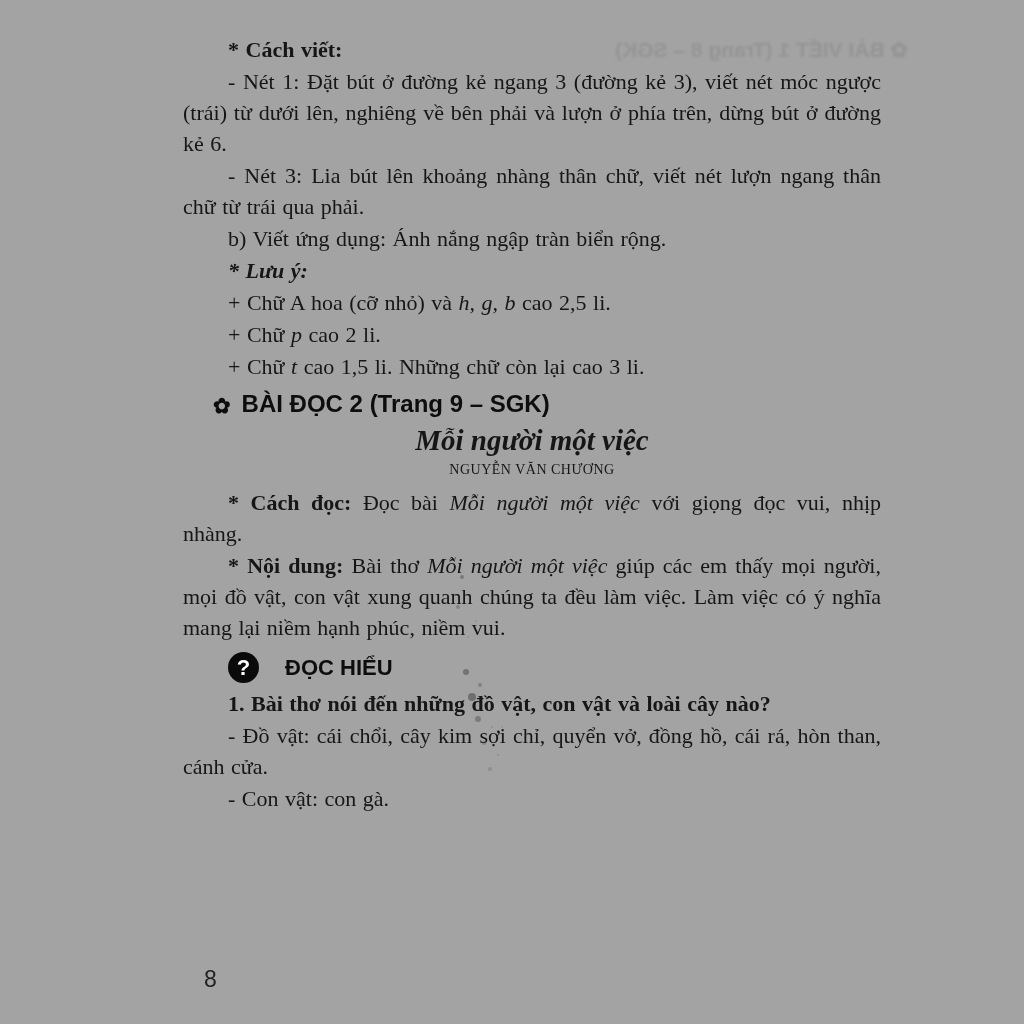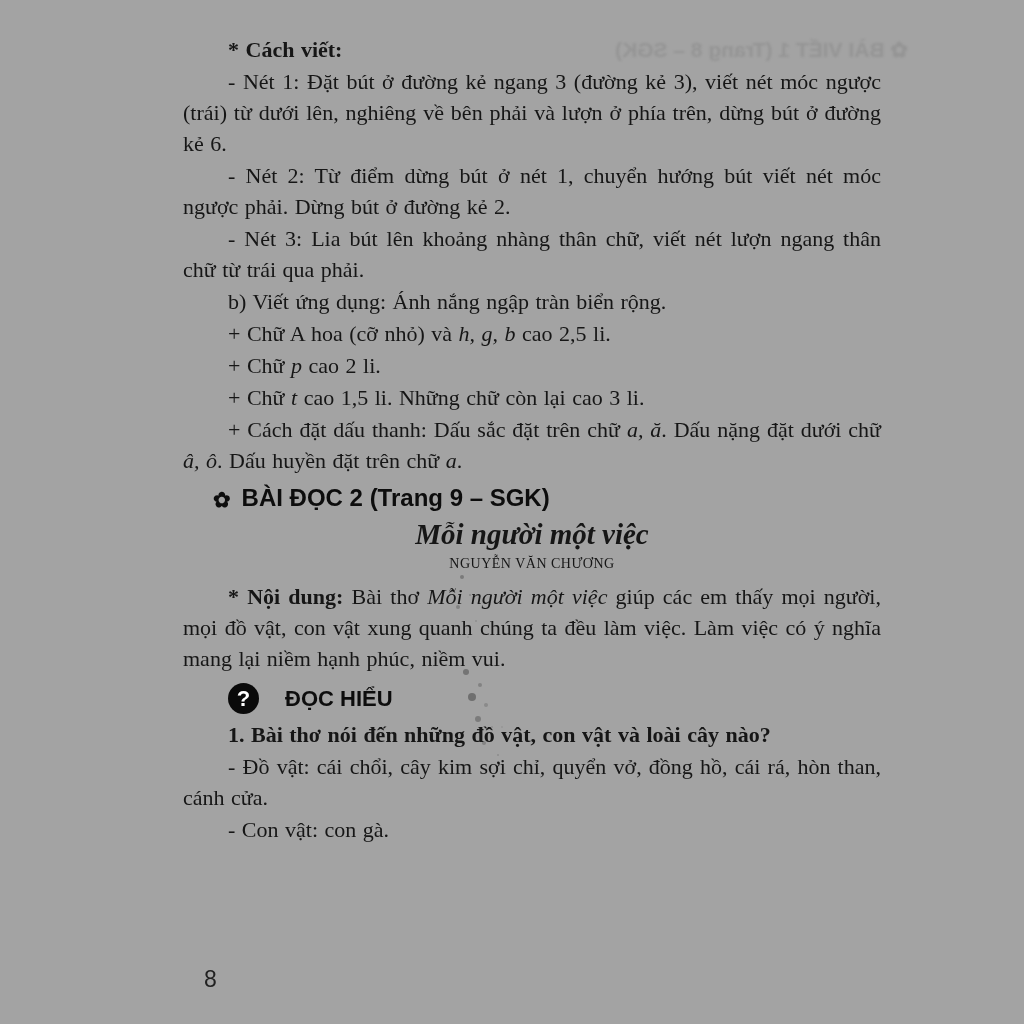--- a/index.html
+++ b/index.html
@@ -106,36 +106,36 @@
 
 <div class="page">
 
   <div class="bleed">✿ BÀI VIẾT 1 (Trang 8 – SGK)</div>
   <div class="stain"></div>
 
   <div class="content">
 
     <p class="body"><span class="b">* Cách viết:</span></p>
     <p class="body"><span>- Nét 1: Đặt bút ở đường kẻ ngang 3 (đường kẻ 3), viết nét móc ngược (trái) từ dưới lên, nghiêng về bên phải và lượn ở phía trên, dừng bút ở đường kẻ 6.</span></p>
-    <p class="body"><span>- Nét 2: Từ điểm dừng bút ở nét 1, chuyển hướng bút viết nét móc ngược phải. Dừng bút ở đường kẻ 2.</span></p>
     <p class="body"><span>- Nét 3: Lia bút lên khoảng nhàng thân chữ, viết nét lượn ngang thân chữ từ trái qua phải.</span></p>
     <p class="body"><span>b) Viết ứng dụng: Ánh nắng ngập tràn biển rộng.</span></p>
+    <p class="body"><span class="b i">* Lưu ý:</span></p>
     <p class="body"><span>+ Chữ A hoa (cỡ nhỏ) và </span><span class="i">h, g, b</span><span> cao 2,5 li.</span></p>
     <p class="body"><span>+ Chữ </span><span class="i">p</span><span> cao 2 li.</span></p>
     <p class="body"><span>+ Chữ </span><span class="i">t</span><span> cao 1,5 li. Những chữ còn lại cao 3 li.</span></p>
-    <p class="body"><span>+ Cách đặt dấu thanh: Dấu sắc đặt trên chữ </span><span class="i">a, ă</span><span>. Dấu nặng đặt dưới chữ </span><span class="i">â, ô</span><span>. Dấu huyền đặt trên chữ </span><span class="i">a</span><span>.</span></p>
 
     <div class="section-heading">
       <span class="flower-icon">✿</span>
       <span>BÀI ĐỌC 2 (Trang 9 – SGK)</span>
     </div>
 
     <div class="poem-title">Mỗi người một việc</div>
     <div class="poem-author">NGUYỄN VĂN CHƯƠNG</div>
 
+    <p class="body"><span class="b">* Cách đọc:</span><span> Đọc bài </span><span class="i">Mỗi người một việc</span><span> với giọng đọc vui, nhịp nhàng.</span></p>
     <p class="body"><span class="b">* Nội dung:</span><span> Bài thơ </span><span class="i">Mỗi người một việc</span><span> giúp các em thấy mọi người, mọi đồ vật, con vật xung quanh chúng ta đều làm việc. Làm việc có ý nghĩa mang lại niềm hạnh phúc, niềm vui.</span></p>
 
     <div class="doc-hieu">
       <span class="qmark-circle">?</span>
       <span class="doc-hieu-label">ĐỌC HIỂU</span>
     </div>
 
     <p class="body"><span class="b">1. Bài thơ nói đến những đồ vật, con vật và loài cây nào?</span></p>
     <p class="body"><span>- Đồ vật: cái chổi, cây kim sợi chỉ, quyển vở, đồng hồ, cái rá, hòn than, cánh cửa.</span></p>
     <p class="body"><span>- Con vật: con gà.</span></p>

